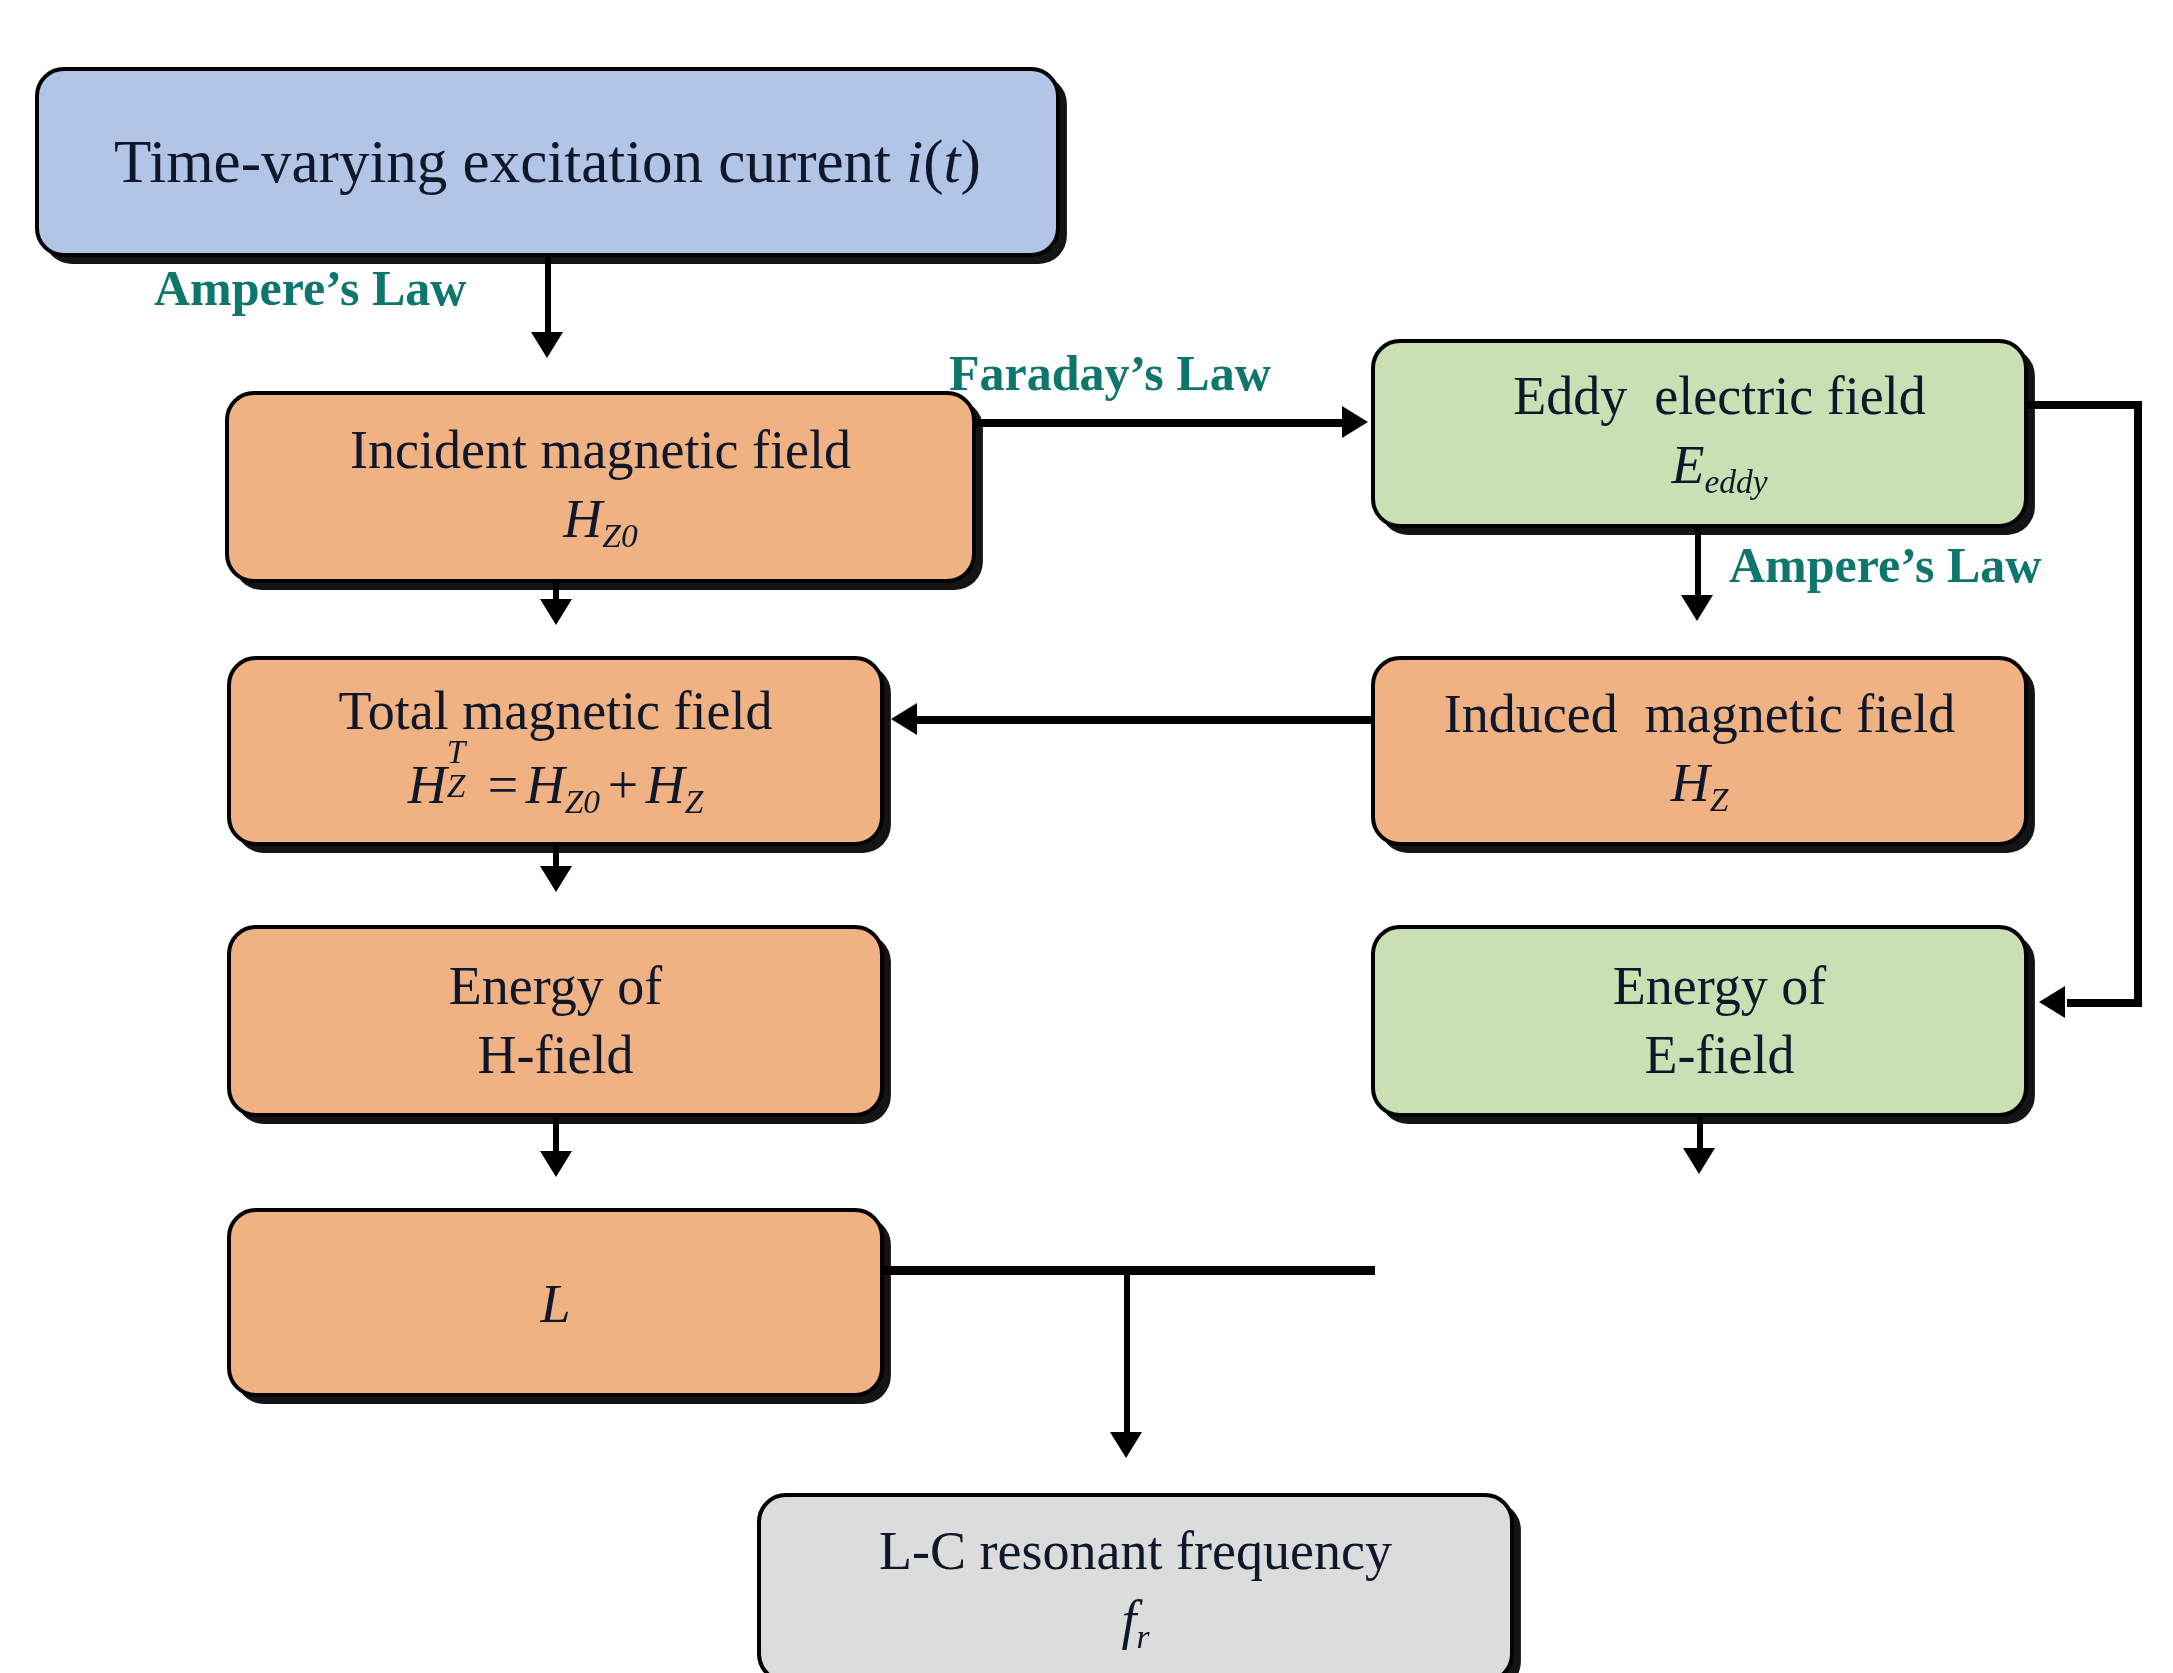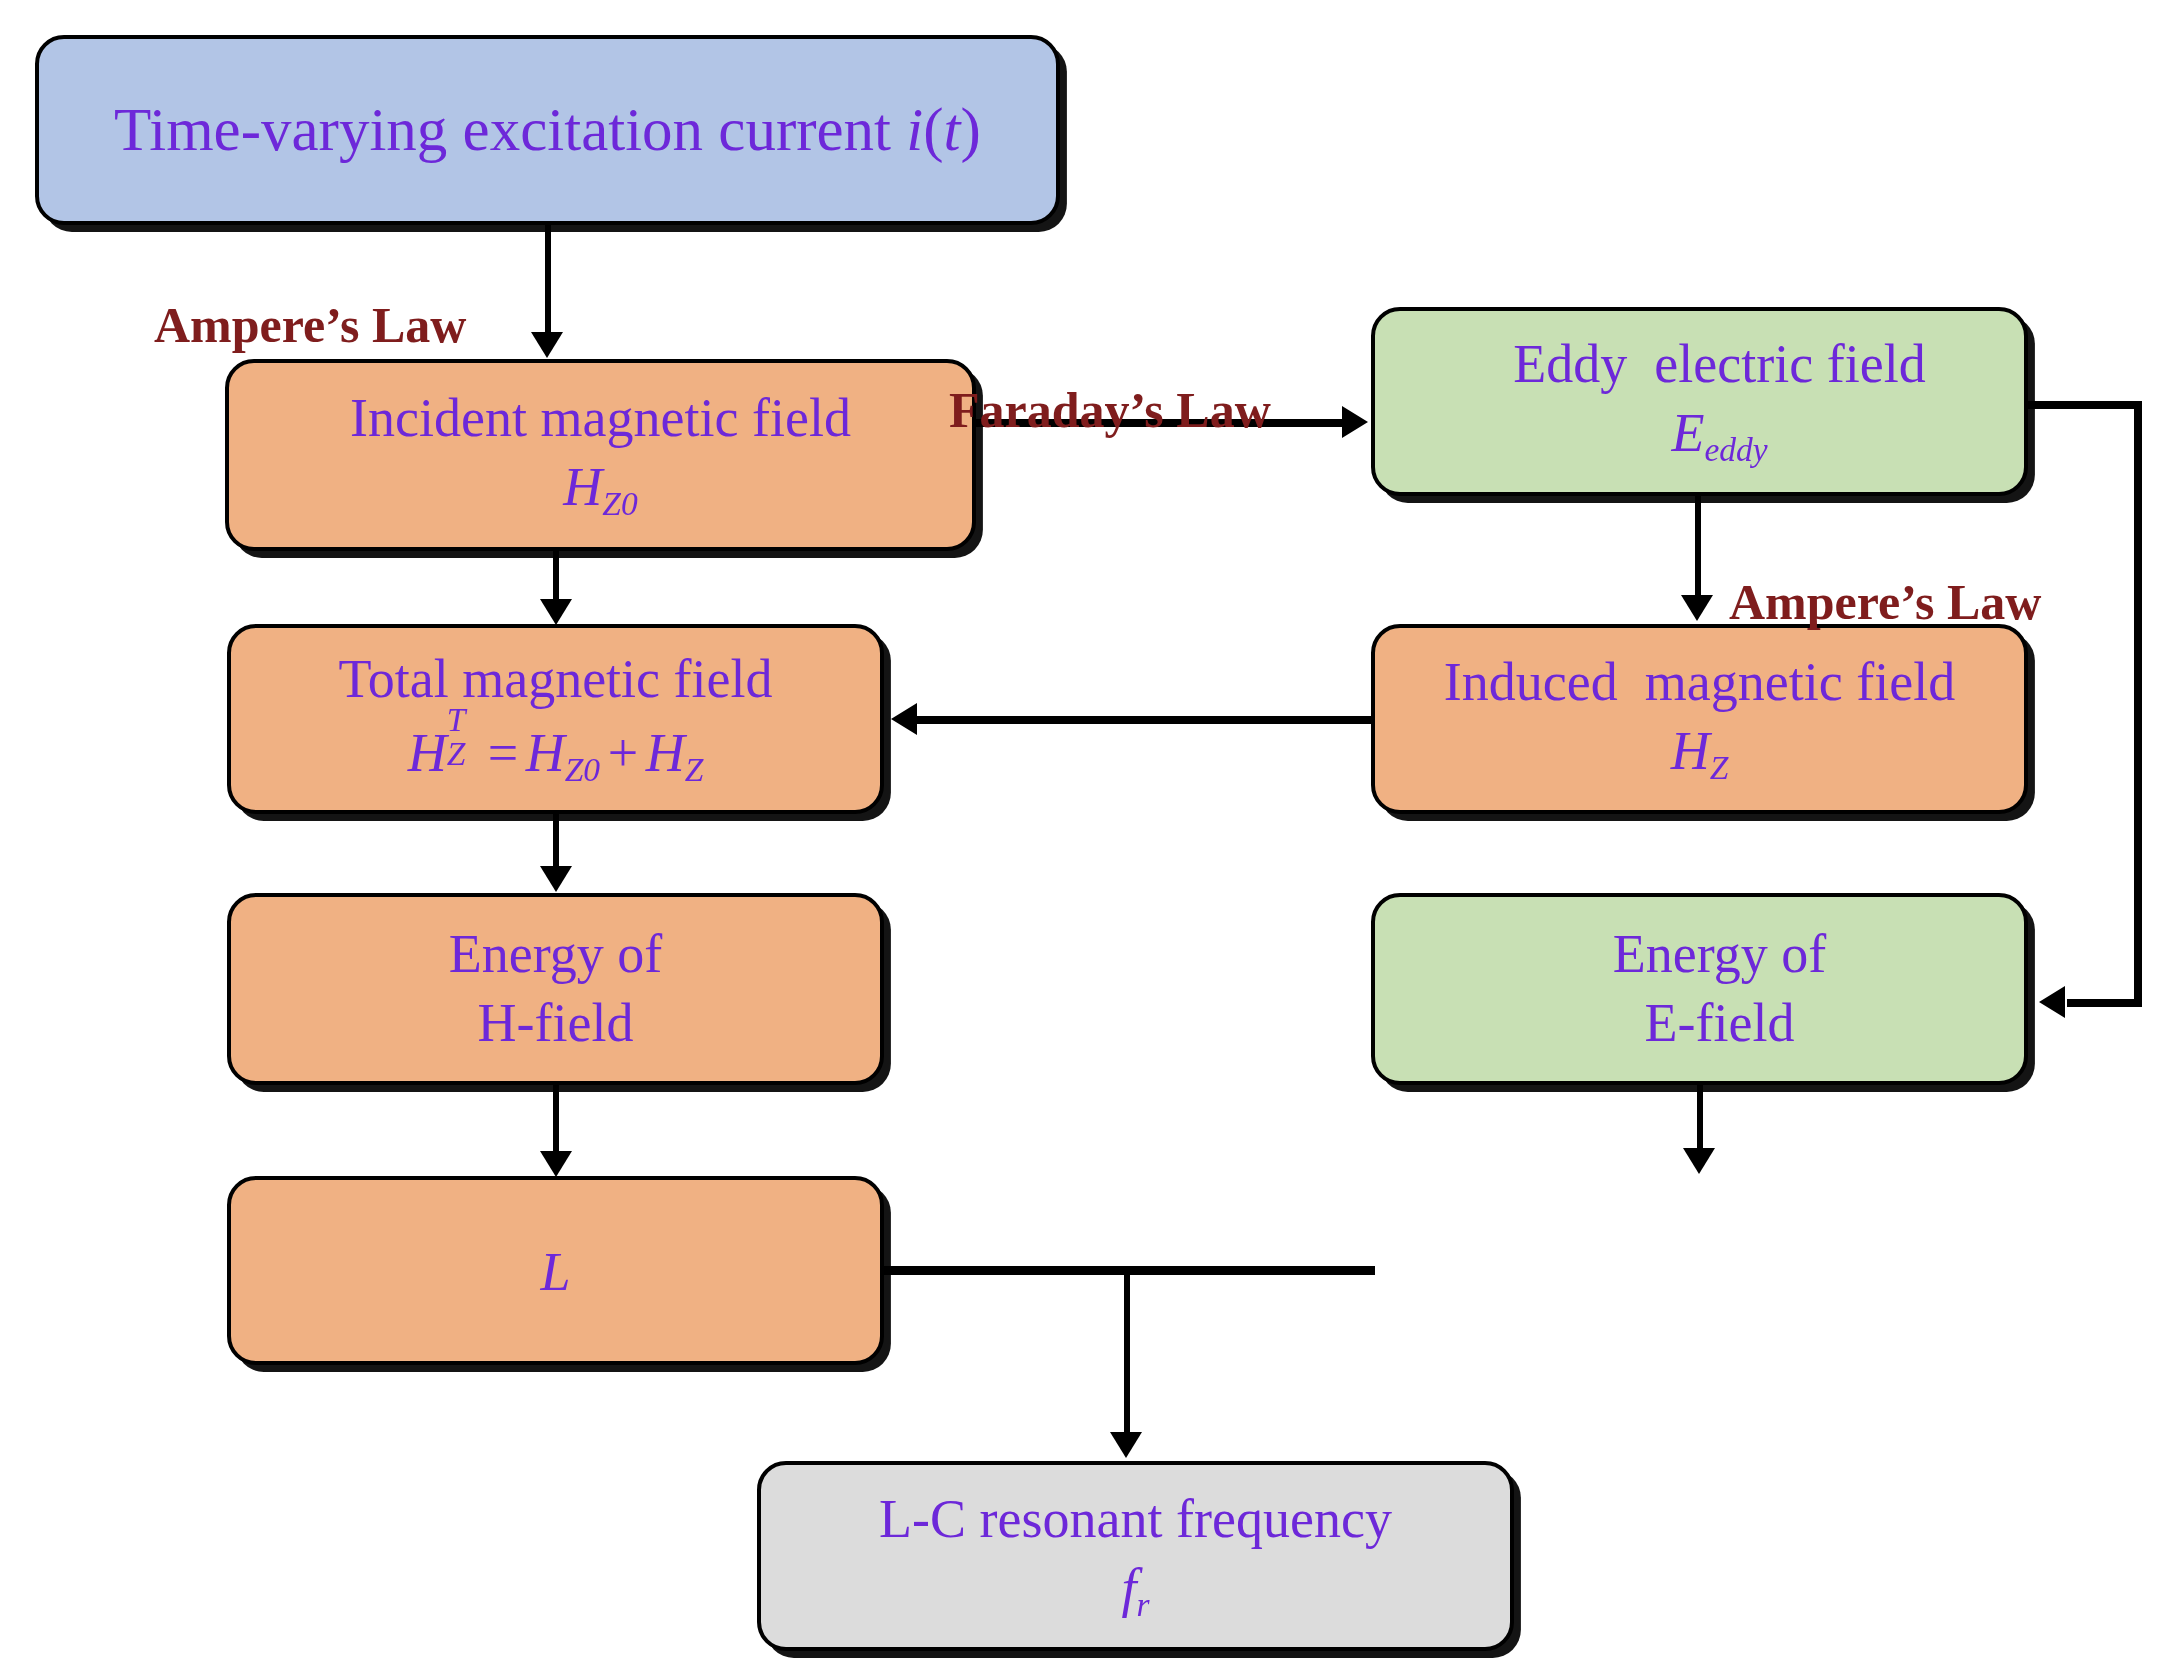--- a/index.html
+++ b/index.html
@@ -20,24 +20,25 @@
   .node {
     position: absolute;
     box-sizing: border-box;
     border: 4.3px solid #000000;
     border-radius: 29px;
     display: flex;
     flex-direction: column;
     align-items: center;
     justify-content: center;
     text-align: center;
-    color: #6d28d9;
+    color: #0f172a;
     line-height: 1.18;
     box-shadow: 7.8px 7.8px 0 -0.9px rgba(0,0,0,0.92);
     z-index: 3;
+    margin-top: 32px;
   }
   .node .l1 { display: block; white-space: pre; }
   .node .l2 { display: block; white-space: pre; margin-top: 5.2px; }
 
   .fill-blue   { background: #b2c5e6; }
   .fill-orange { background: #f0b183; }
   .fill-green  { background: #c8e0b4; padding-left: 40px; }
   .fill-gray   { background: #dcdcdc; }
 
   
@@ -71,24 +72,23 @@
     left: 0; top: 0.50em;
     font-style: italic;
     font-size: 0.62em;
   }
   .op { font-style: normal; padding: 0 0.14em; }
 
   
   .edge-label {
     position: absolute;
     font-weight: bold;
-    color: #7f1d1d;
+    color: #0f766e;
     white-space: nowrap;
     z-index: 4;
-    margin-top: 37px;
   }
 
   
   .line {
     position: absolute;
     background: #000000;
     z-index: 1;
   }
   .arrow {
     position: absolute;

